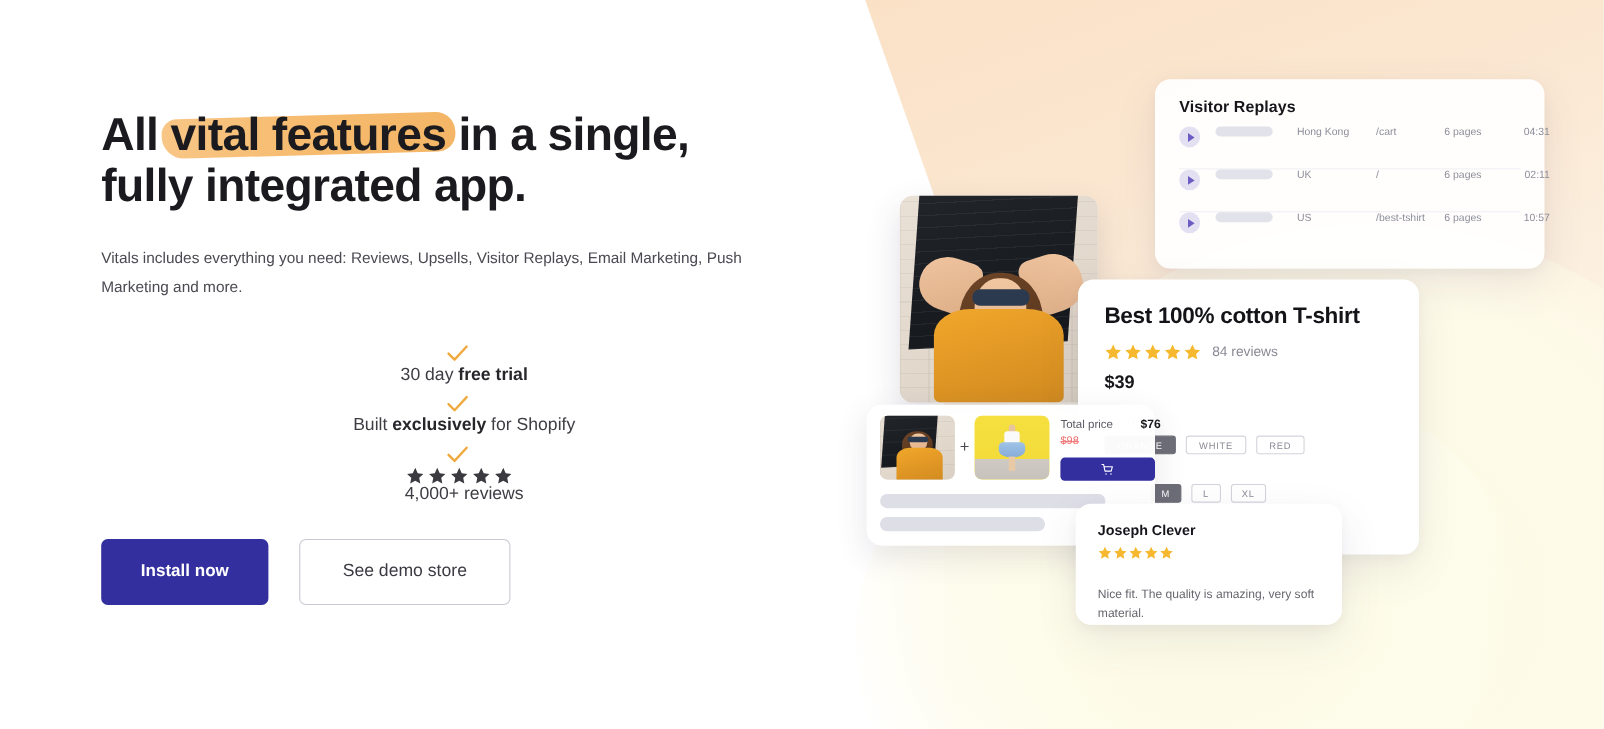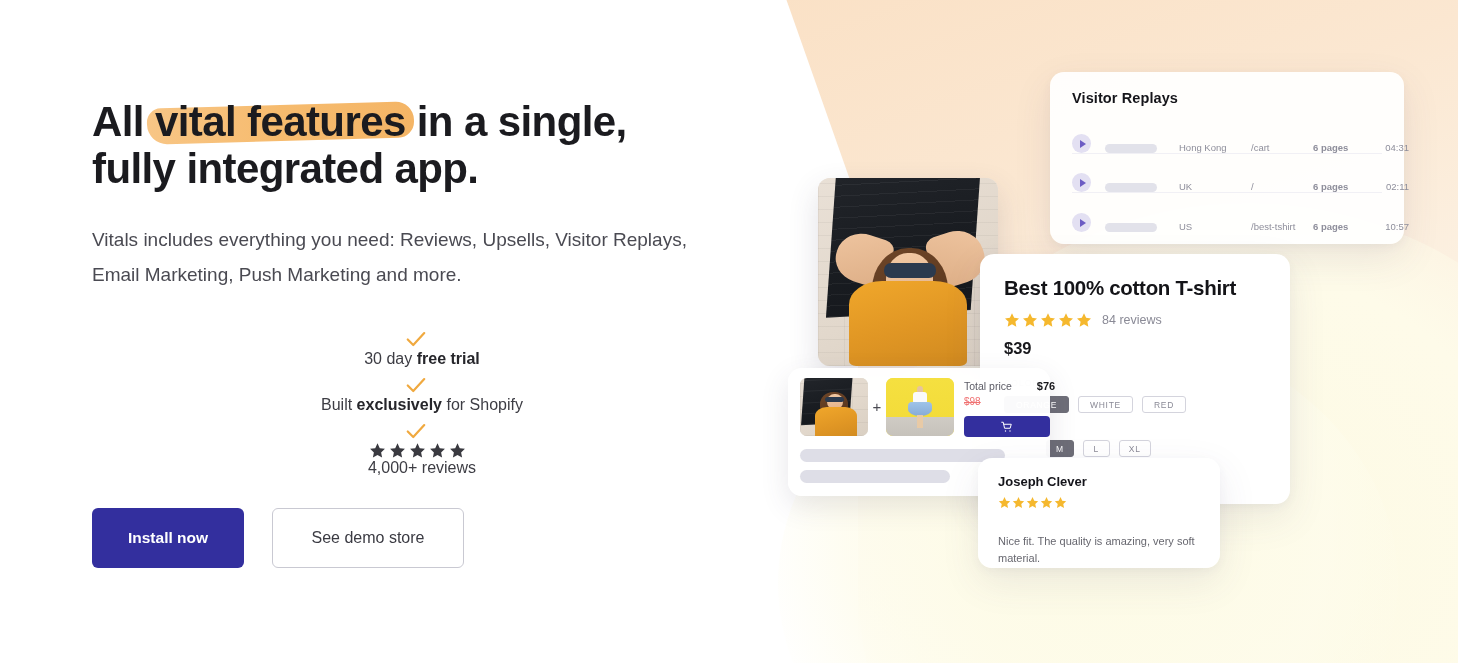--- a/index.html
+++ b/index.html
@@ -106,21 +106,21 @@
     background: linear-gradient(92deg, #F8C686 0%, #F6BB6E 50%, #F4B566 100%);
     border-radius: 14px 18px 16px 20px;
     transform: rotate(-1.6deg);
     z-index: -1;
   }
 
   .hl-text { position: relative; z-index: 1; }
 
   .subhead {
     margin-top: 30px;
-    font-size: 19px;
+    font-size: 14px;
     line-height: 1.85;
     color: #4A4A52;
     max-width: 615px;
     font-weight: 400;
   }
 
   .features {
     margin-top: 36px;
     list-style: none;
   }
@@ -219,21 +219,21 @@
   .replays-title {
     font-size: 14.5px;
     font-weight: 700;
     color: #15151A;
     margin-bottom: 9px;
     letter-spacing: 0.1px;
   }
 
   .replay-row {
     display: flex;
-    align-items: flex-end;
+    align-items: flex-start;
     height: 39px;
     border-bottom: 1px solid #F1F0F5;
     font-size: 9.5px;
     color: #8E8E9B;
   }
   .replay-row:last-child { border-bottom: none; }
 
   .play-btn {
     width: 19px;
     height: 19px;
@@ -258,21 +258,21 @@
     width: 52px;
     height: 9px;
     border-radius: 5px;
     background: #E2E2EA;
     flex: 0 0 52px;
     margin-right: 22px;
   }
 
   .rcol-country { width: 72px; flex: 0 0 72px; }
   .rcol-path    { width: 62px; flex: 0 0 62px; }
-  .rcol-pages   { width: 60px; flex: 0 0 60px; font-weight: bold; }
+  .rcol-pages   { width: 60px; flex: 0 0 60px; }
   .rcol-time    { width: 36px; flex: 0 0 36px; text-align: right; }
 
   
   .hero-photo {
     position: absolute;
     top: 178px;
     left: 58px;
     width: 180px;
     height: 188px;
     border-radius: 12px;

